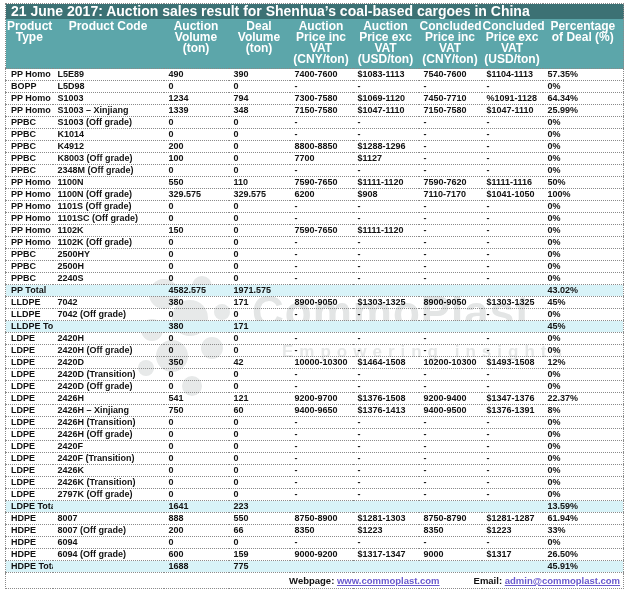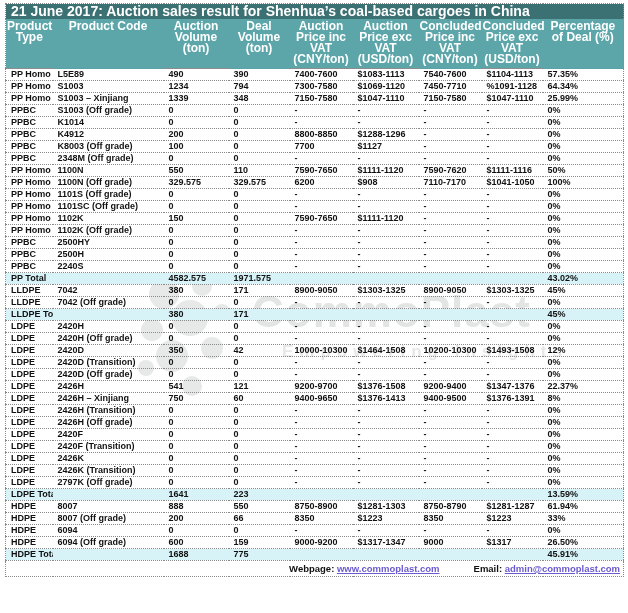--- a/index.html
+++ b/index.html
@@ -142,20 +142,31 @@
         <td>L5E89</td>
         <td>490</td>
         <td>390</td>
         <td>7400-7600</td>
         <td>$1083-1113</td>
         <td>7540-7600</td>
         <td>$1104-1113</td>
         <td>57.35%</td>
       </tr>
       <tr>
+        <td>BOPP</td>
+        <td>L5D98</td>
+        <td>0</td>
+        <td>0</td>
+        <td>-</td>
+        <td>-</td>
+        <td>-</td>
+        <td>-</td>
+        <td>0%</td>
+      </tr>
+      <tr>
         <td>PP Homo</td>
         <td>S1003</td>
         <td>1234</td>
         <td>794</td>
         <td>7300-7580</td>
         <td>$1069-1120</td>
         <td>7450-7710</td>
         <td>%1091-1128</td>
         <td>64.34%</td>
       </tr>

